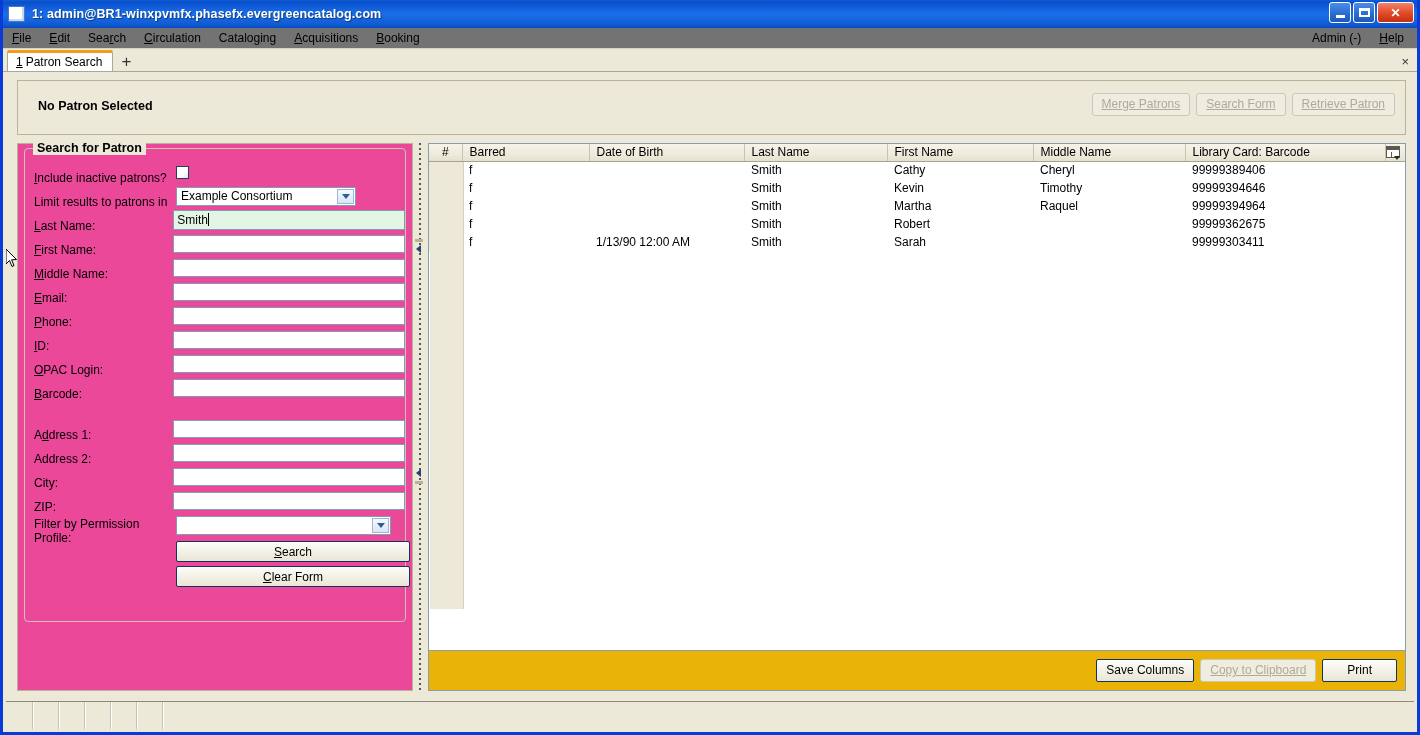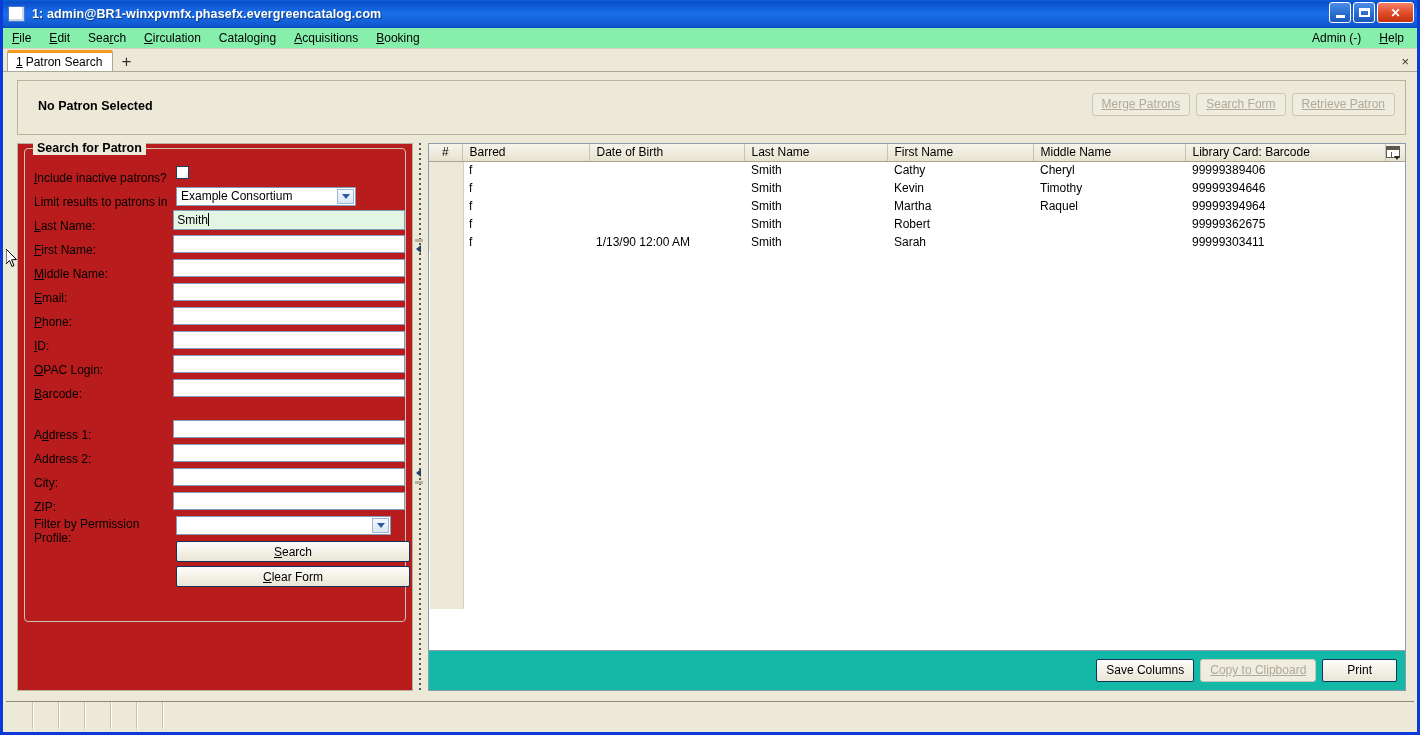--- a/index.html
+++ b/index.html
@@ -54,21 +54,21 @@
     background: linear-gradient(to bottom,#4b8ce8,#2a6ed0 55%,#1b57b8);
     position: relative;
   }
   .tbtn.close { background: linear-gradient(to bottom,#f4816a,#e04a26 55%,#c32f10); width: 37px;}
   .tbtn .glyph { color: #fff; font-size: 12px; font-weight: bold; line-height: 1; }
   .min-glyph { width: 9px; height: 3px; background: #fff; margin-top: 7px; }
   .max-glyph { width: 11px; height: 9px; border: 2px solid #fff; border-top-width: 3px; box-sizing: border-box;}
   
   .menubar {
     height: 20px;
-    background: #86efac;
+    background: #737373;
     display: flex; align-items: center;
     border-bottom: 1px solid #d6d2bd;
     position: relative;
   }
   .menu-item {
     padding: 2px 9px;
     font-size: 12px;
     cursor: default;
     white-space: nowrap;
   }
@@ -147,21 +147,21 @@
   }
   .btn.default {
     border: 1px solid #12345c;
     border-radius: 2px;
   }
   
   .left-pane {
     position: absolute; left: 11px; top: 70px;
     width: 396px; bottom: 8px;
     border: 1px solid #b9b39c;
-    background: #b91c1c;
+    background: #ec4899;
     box-sizing: border-box;
     padding-left: 28px;
   }
   .groupbox {
     position: absolute; left: 6px; top: 4px; right: 6px;
     height: 474px;
     border: 1px solid #cbc6b2;
     border-radius: 4px;
     box-sizing: border-box;
   }
@@ -336,21 +336,21 @@
   }
   .colpicker-arrow {
     position: absolute; right: -1px; bottom: -3px;
     border-left: 3px solid transparent;
     border-right: 3px solid transparent;
     border-top: 4px solid #2b2b22;
   }
   .grid-footer {
     position: absolute; left: 0; right: 0; bottom: 0;
     height: 40px;
-    background: #14b8a6;
+    background: #eab308;
     border-top: 1px solid #8a9cb0;
     display: flex; align-items: center; justify-content: flex-end;
     padding-right: 8px;
     gap: 6px;
     box-sizing: border-box;
   }
   
   .statusbar {
     position: absolute; left: 3px; right: 3px; bottom: 3px;
     height: 27px;

